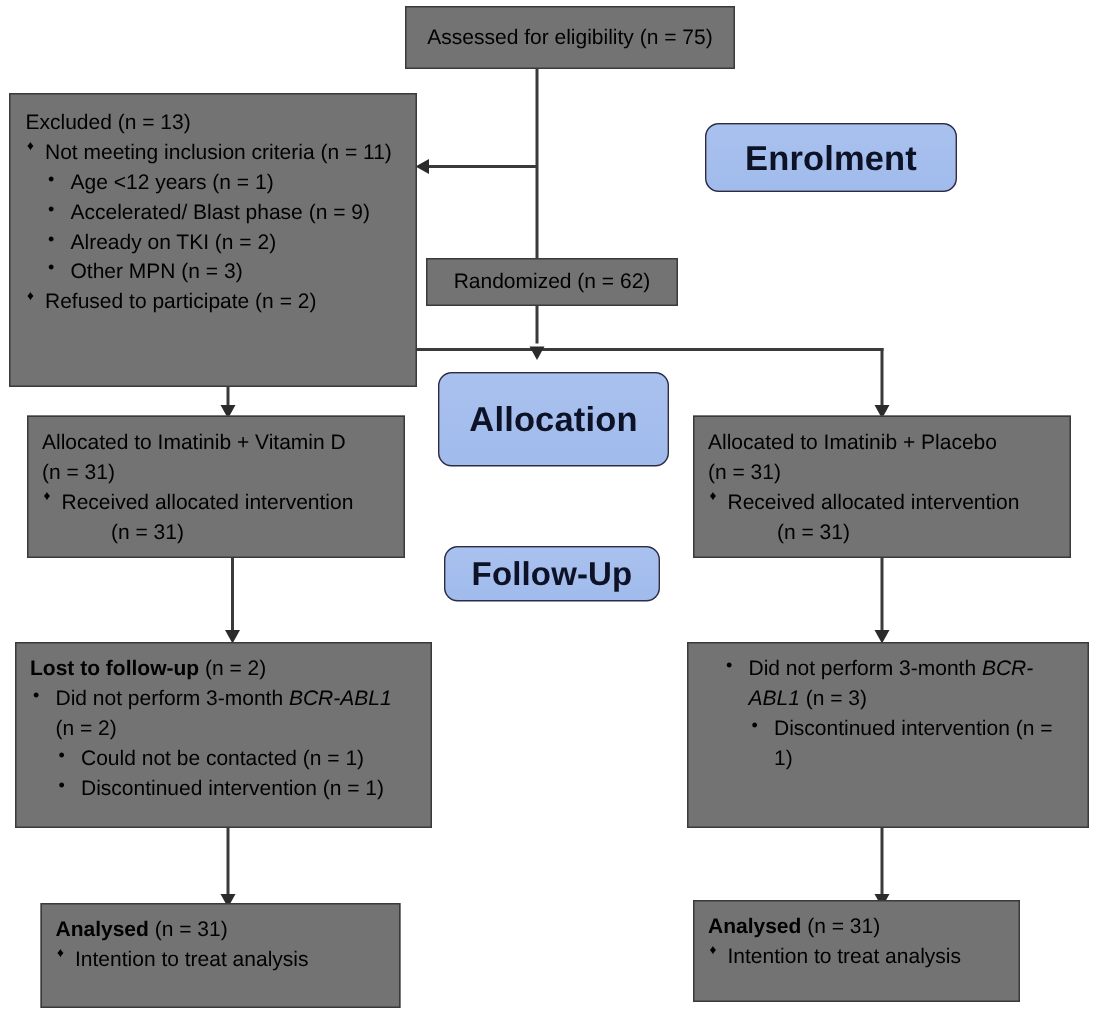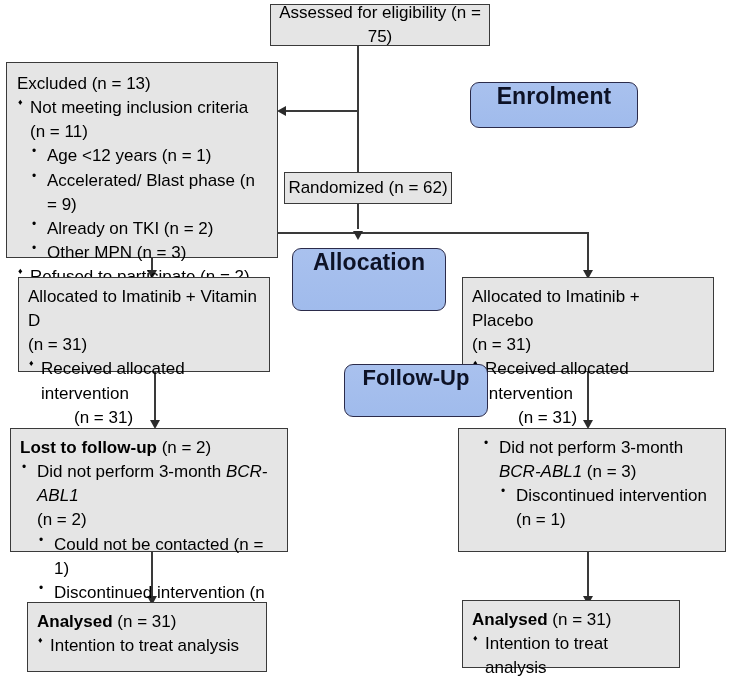--- a/index.html
+++ b/index.html
@@ -13,40 +13,41 @@
     height: 677px;
     background: #ffffff;
     font-family: "Liberation Sans", sans-serif;
     color: #000000;
     overflow: hidden;
   }
   .box {
     position: absolute;
     box-sizing: border-box;
     border: 1.5px solid #3a3a3a;
-    background: #e5e5e5;
-    font-size: 17px;
+    background: #737373;
+    font-size: 14px;
     line-height: 1.42;
     padding: 7px 9px;
   }
   .box.center-text {
     display: flex;
     align-items: center;
     justify-content: center;
     text-align: center;
     padding: 0;
   }
   .stage {
     position: absolute;
     box-sizing: border-box;
     border: 1.5px solid #2b2b4a;
     border-radius: 9px;
     background: #a8c0ee;
     background: linear-gradient(#a9c1ee, #a0bbec);
     display: flex;
+    align-items: center;
     justify-content: center;
     font-weight: bold;
     color: #0d1226;
     letter-spacing: 0.1px;
   }
   .line {
     position: absolute;
     background: #3a3a3a;
   }
   .vline { width: 2px; }
@@ -185,21 +186,21 @@
     <div>Allocated to Imatinib + Placebo</div>
     <div>(n = 31)</div>
     <ul class="bl">
       <li>
         <span>Received allocated intervention</span>
         <div class="indent-n">(n = 31)</div>
       </li>
     </ul>
   </div>
 
-  <div class="stage" style="left:296px; top:364px; width:144px; height:53px; font-size:22px;margin-left:48px;">
+  <div class="stage" style="left:296px; top:364px; width:144px; height:37px; font-size:22px;">
     <span>Follow-Up</span>
   </div>
 
   <div class="box" style="left:10px; top:428px; width:278px; height:124px;">
     <div>
       <b>Lost to follow-up</b><span> (n = 2)</span>
     </div>
     <ul class="rd">
       <li>
         <span class="just">Did  not  perform  3-month  </span><i>BCR-ABL1</i>

